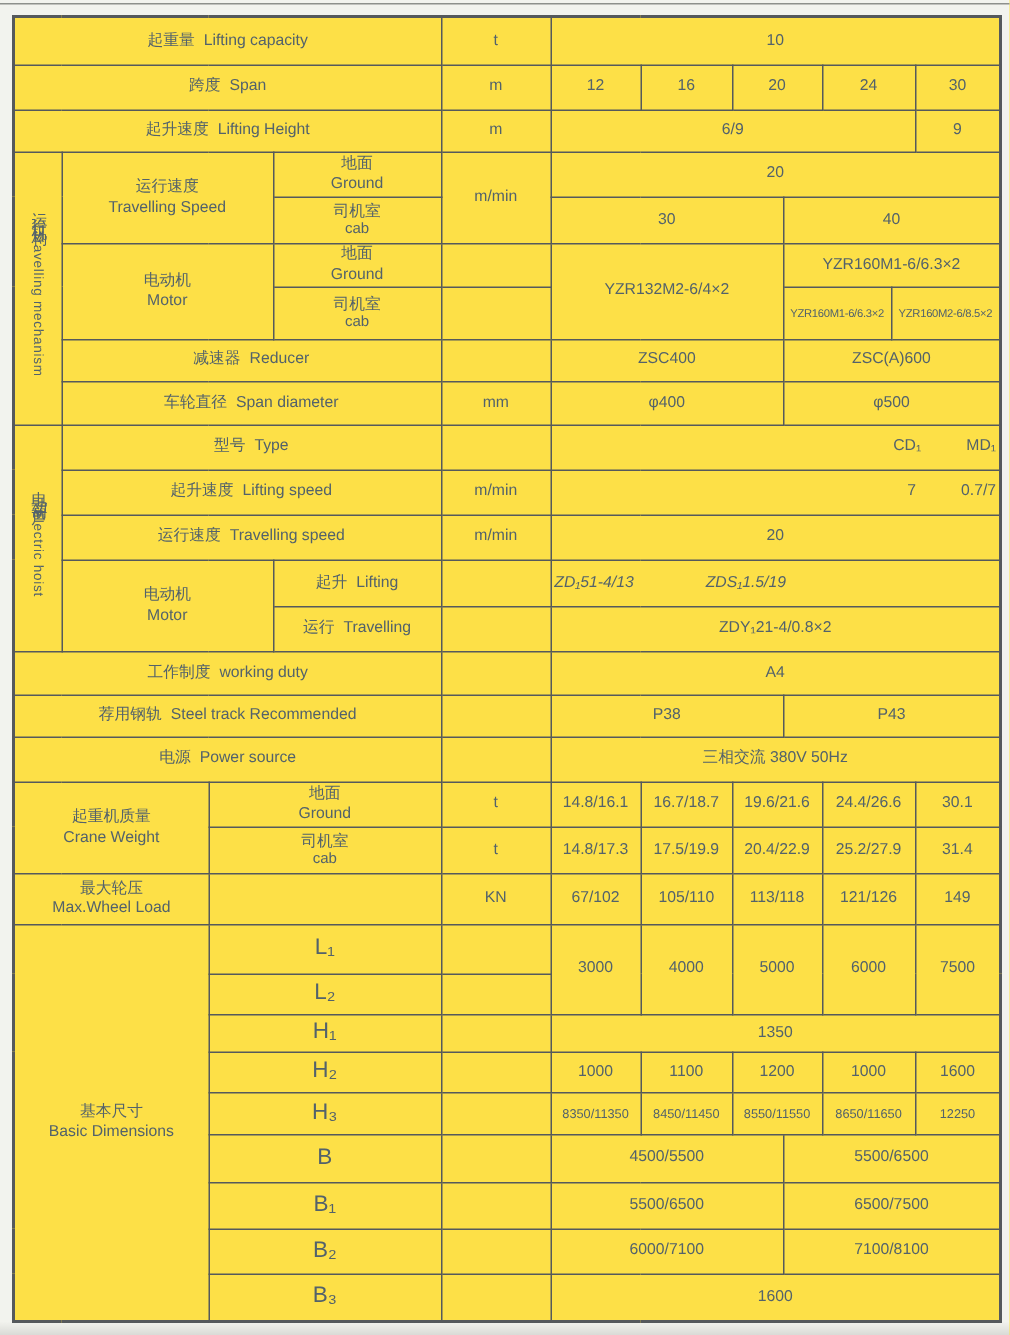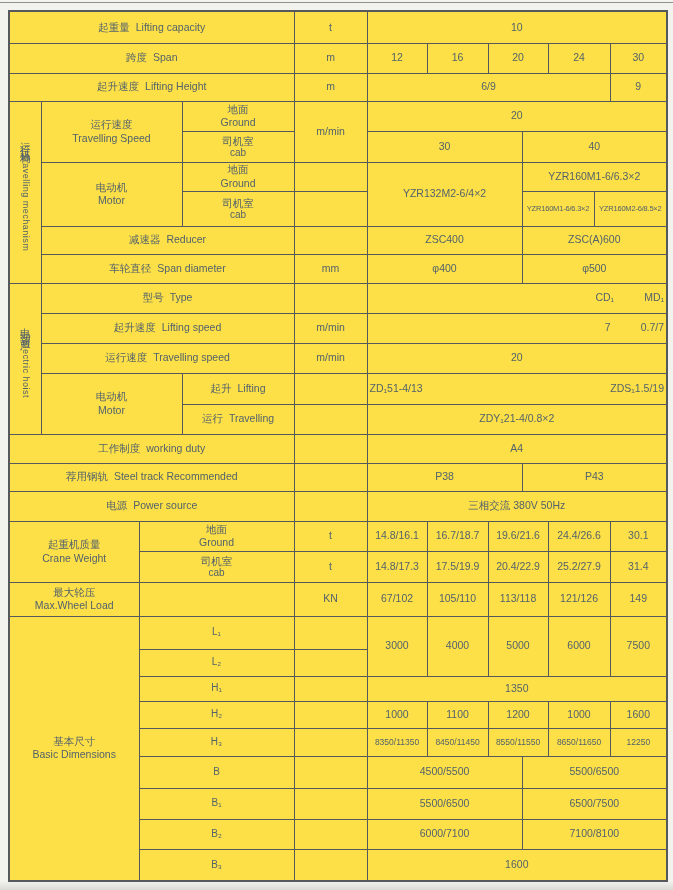--- a/index.html
+++ b/index.html
@@ -35,24 +35,24 @@
   .cab .en{font-size:10px;line-height:1;}
   .sub .zh{display:block;}
   .sub .en{display:block;}
   
   .vsec{padding:4px 0;}
   .vwrap{display:flex;flex-direction:column;align-items:center;gap:5px;height:100%;justify-content:center;}
   .vzh{writing-mode:vertical-rl;text-orientation:upright;letter-spacing:4px;font-size:10.5px;}
   .ven{writing-mode:vertical-rl;font-size:9px;letter-spacing:0.5px;}
   
   .pairsm{display:flex;justify-content:flex-end;gap:30px;}
-  .pairlg{display:flex;justify-content:space-between;gap:76px;}
+  .pairlg{display:flex;justify-content:flex-start;gap:48px;font-style:italic;}
   .small{font-size:7.5px;padding:0 1px;letter-spacing:-0.2px;}
   .smallv{font-size:8.5px;padding:0 1px;margin-left:36px;}
-  .dimlbl{font-size:10px;}
+  .dimlbl{font-size:15px;}
 </style>
 </head>
 <body>
 
 <div class="top-rule"></div>
 
 <table class="spec">
   <colgroup>
     <col style="width:32px">
       <col style="width:98px">

